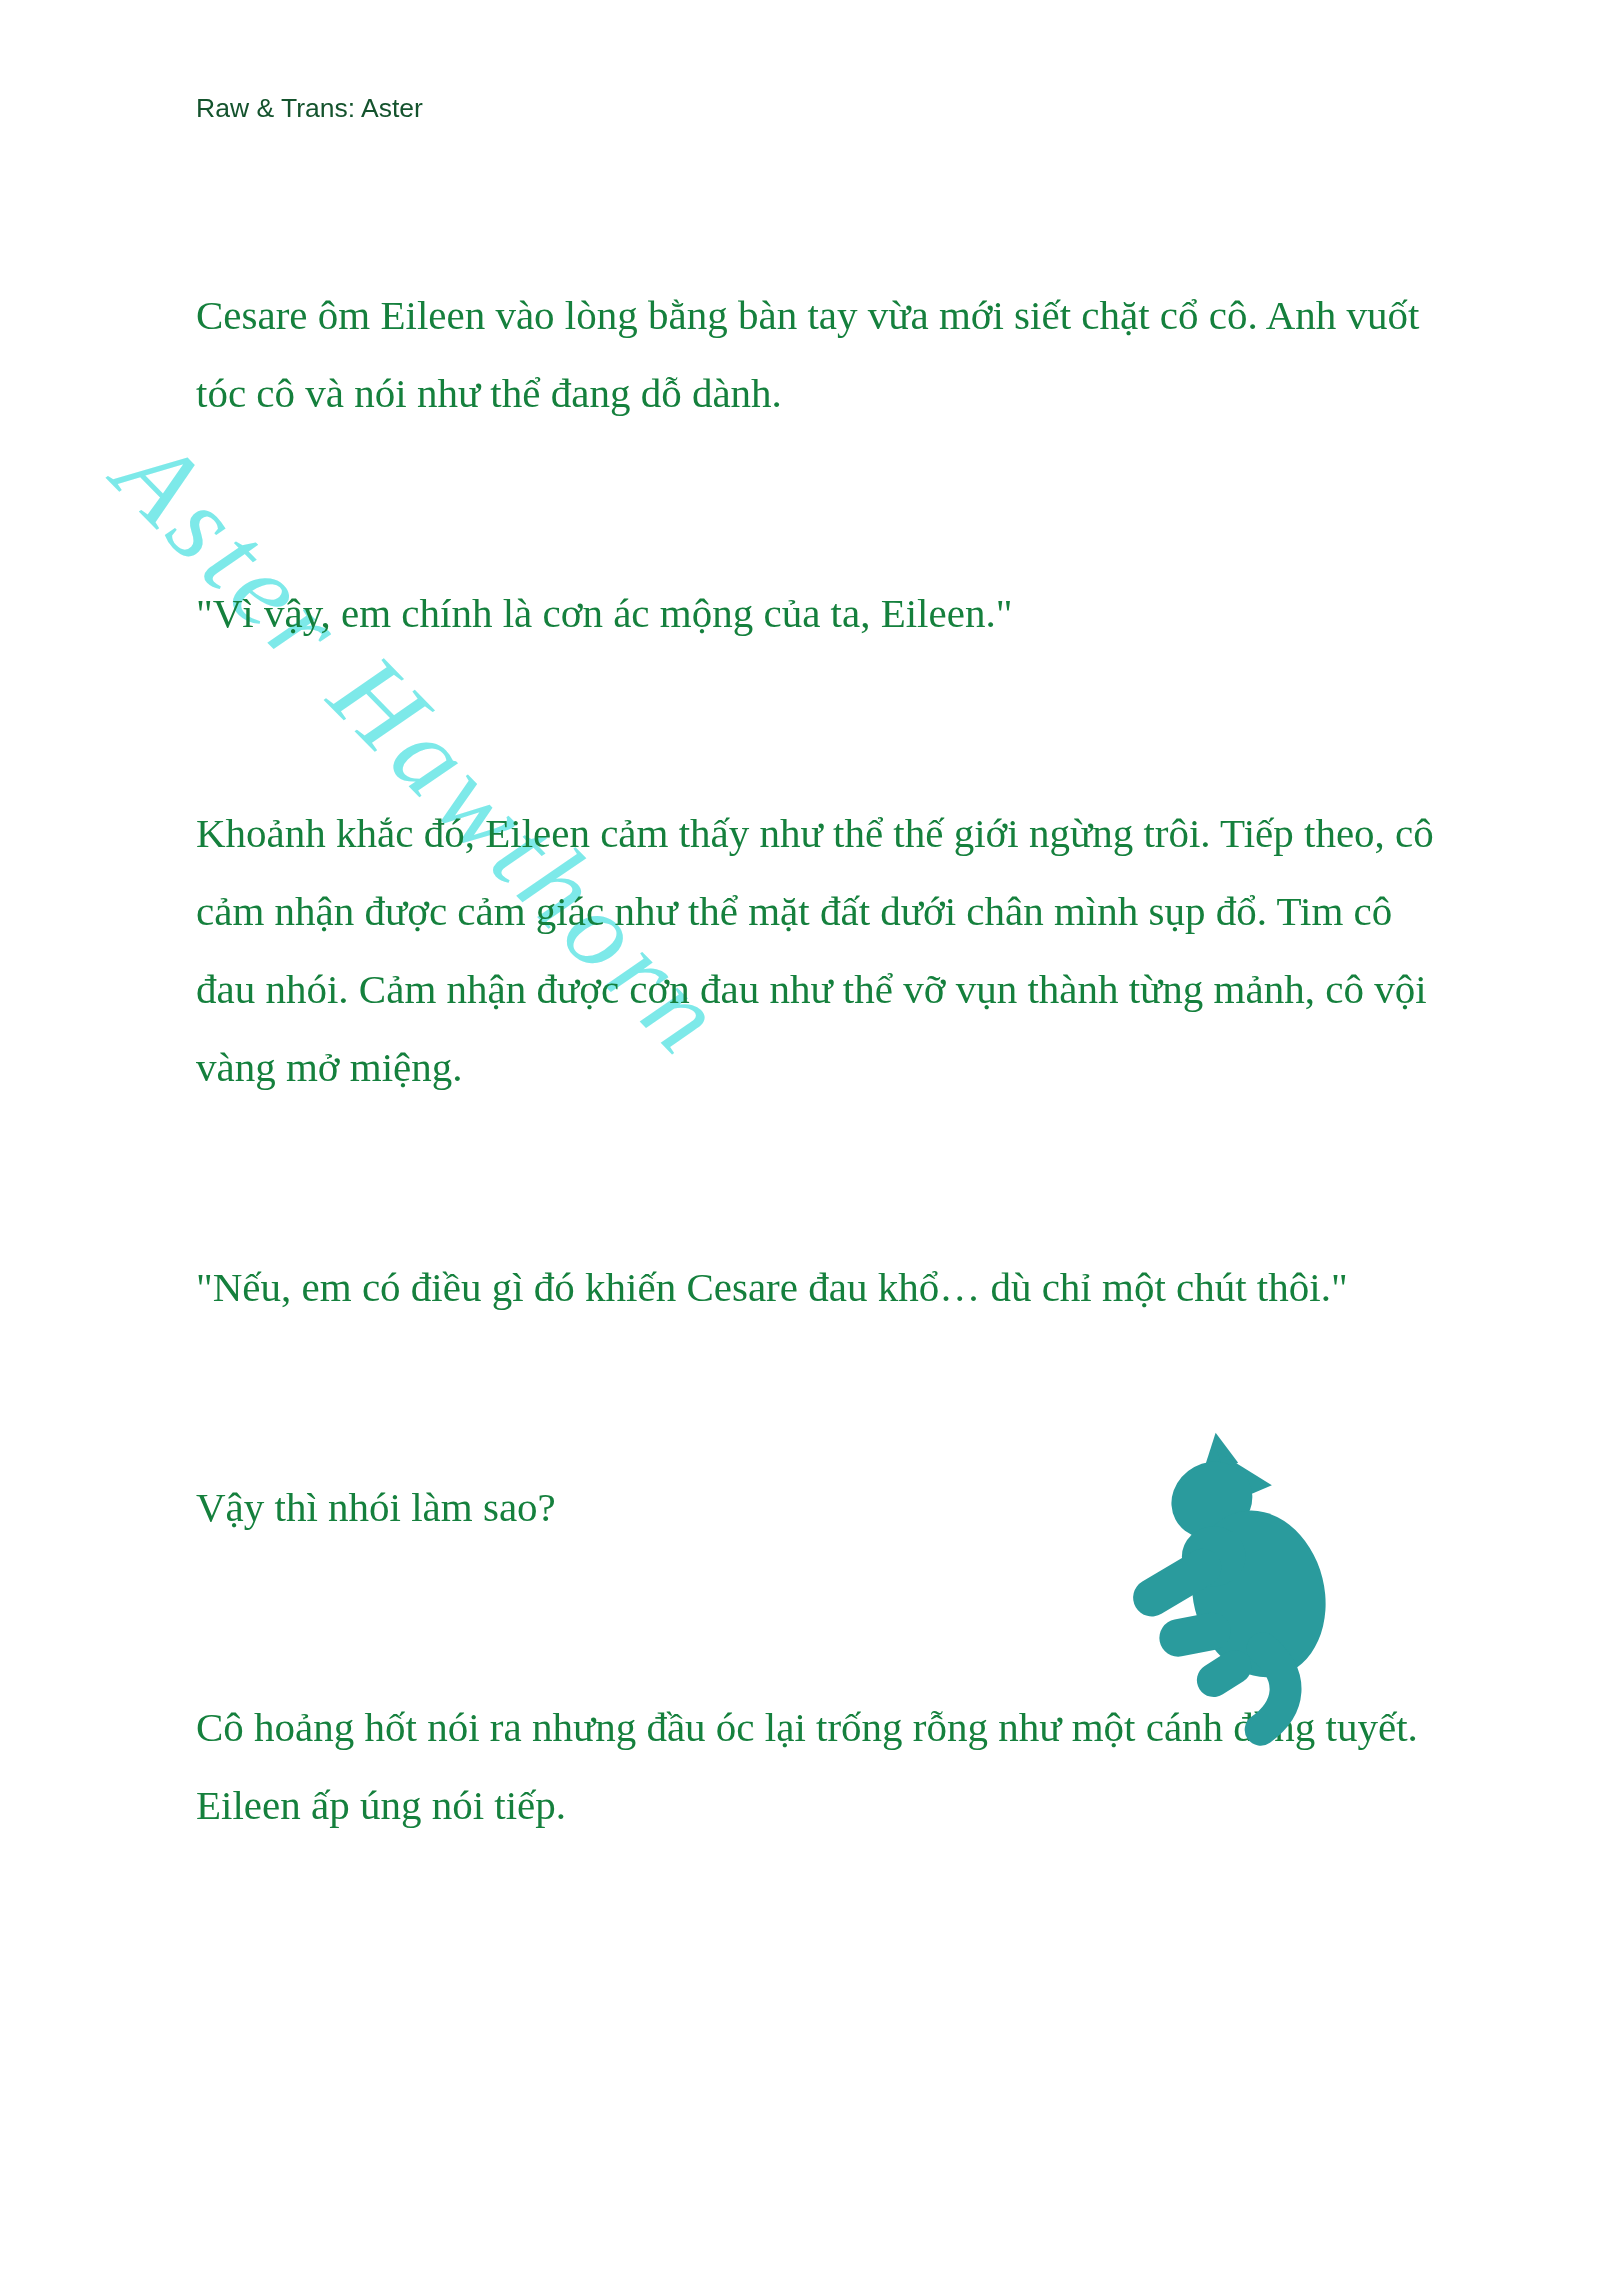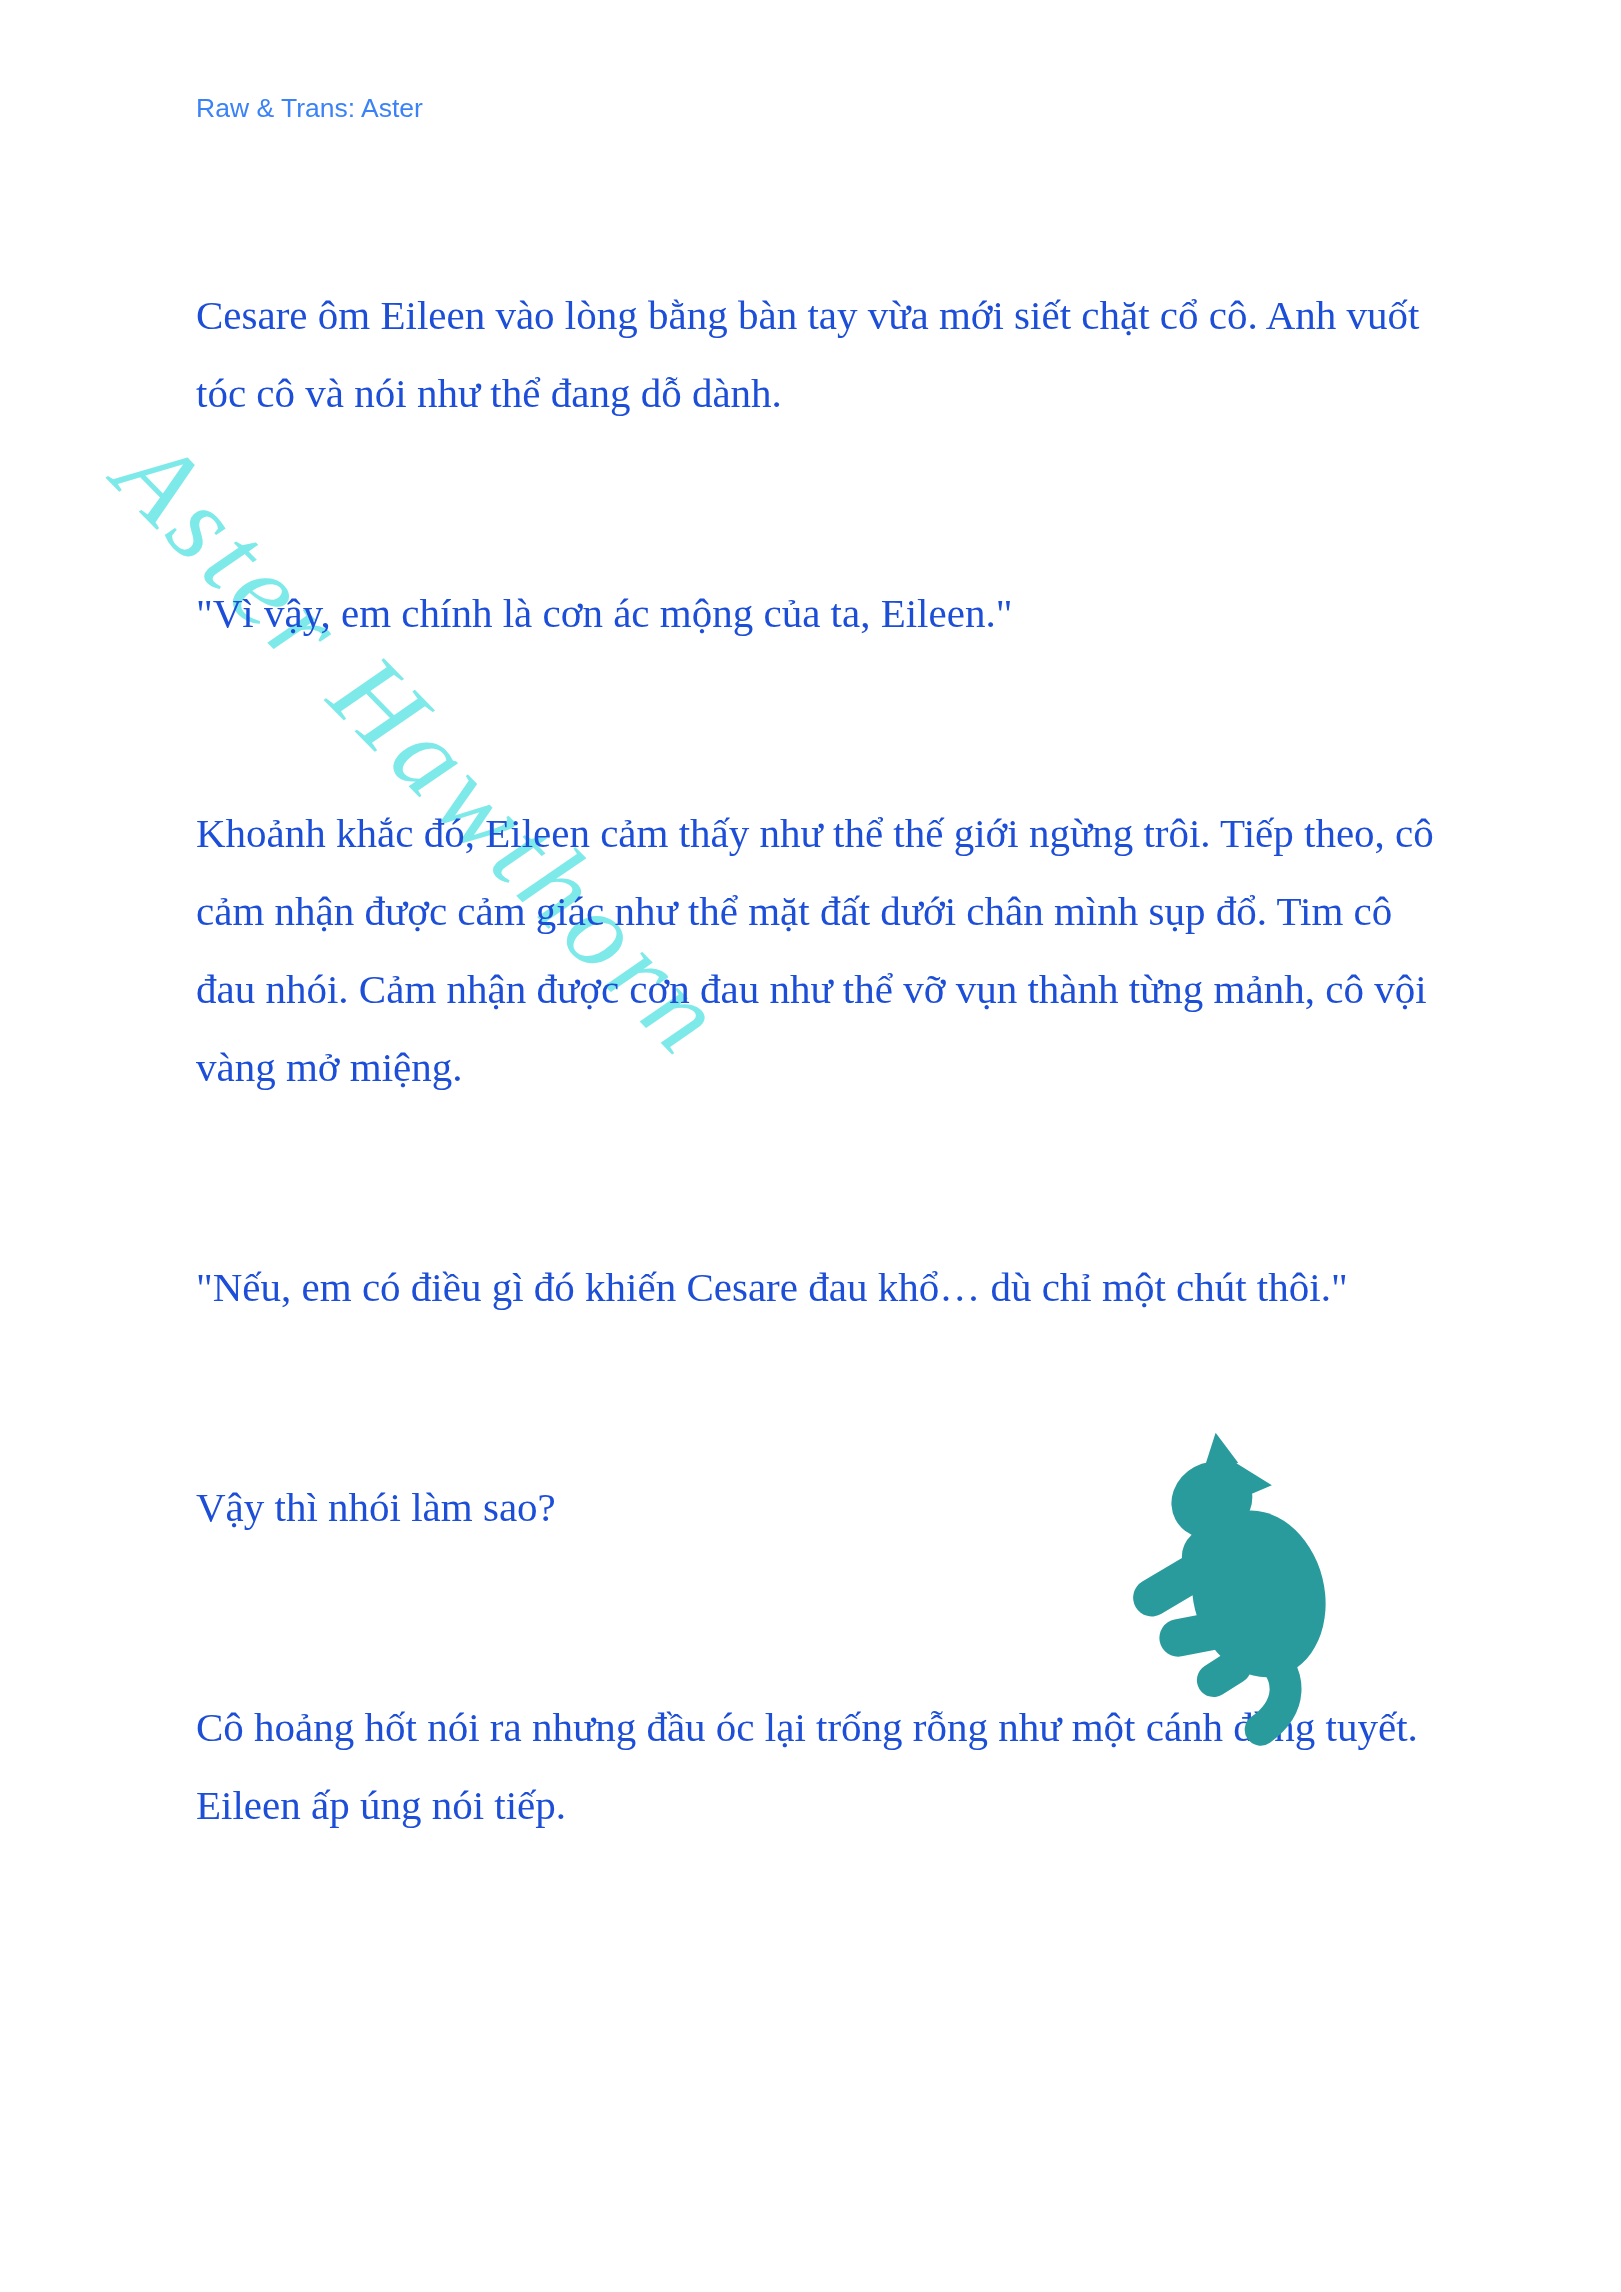--- a/index.html
+++ b/index.html
@@ -15,21 +15,21 @@
     overflow: hidden;
     font-family: "Liberation Serif", serif;
   }
   .credit-header {
     position: absolute;
     left: 196px;
     top: 93px;
     font-family: "Liberation Sans", sans-serif;
     font-size: 26.5px;
     line-height: 31px;
-    color: #3b82f6;
+    color: #14532d;
     z-index: 3;
   }
   .watermark {
     position: absolute;
     left: 181px;
     top: 412px;
     transform: rotate(45.5deg);
     transform-origin: 0 0;
     font-family: "Liberation Serif", serif;
     font-style: italic;
@@ -43,21 +43,21 @@
     position: absolute;
     left: 196px;
     top: 276px;
     width: 1243px;
     z-index: 2;
   }
   .content p {
     margin: 0 0 142px 0;
     font-size: 41px;
     line-height: 78px;
-    color: #1d4ed8;
+    color: #15803d;
     text-align: left;
   }
   .cat {
     position: absolute;
     left: 1120px;
     top: 1423px;
     width: 225px;
     height: 323px;
     z-index: 2;
   }

